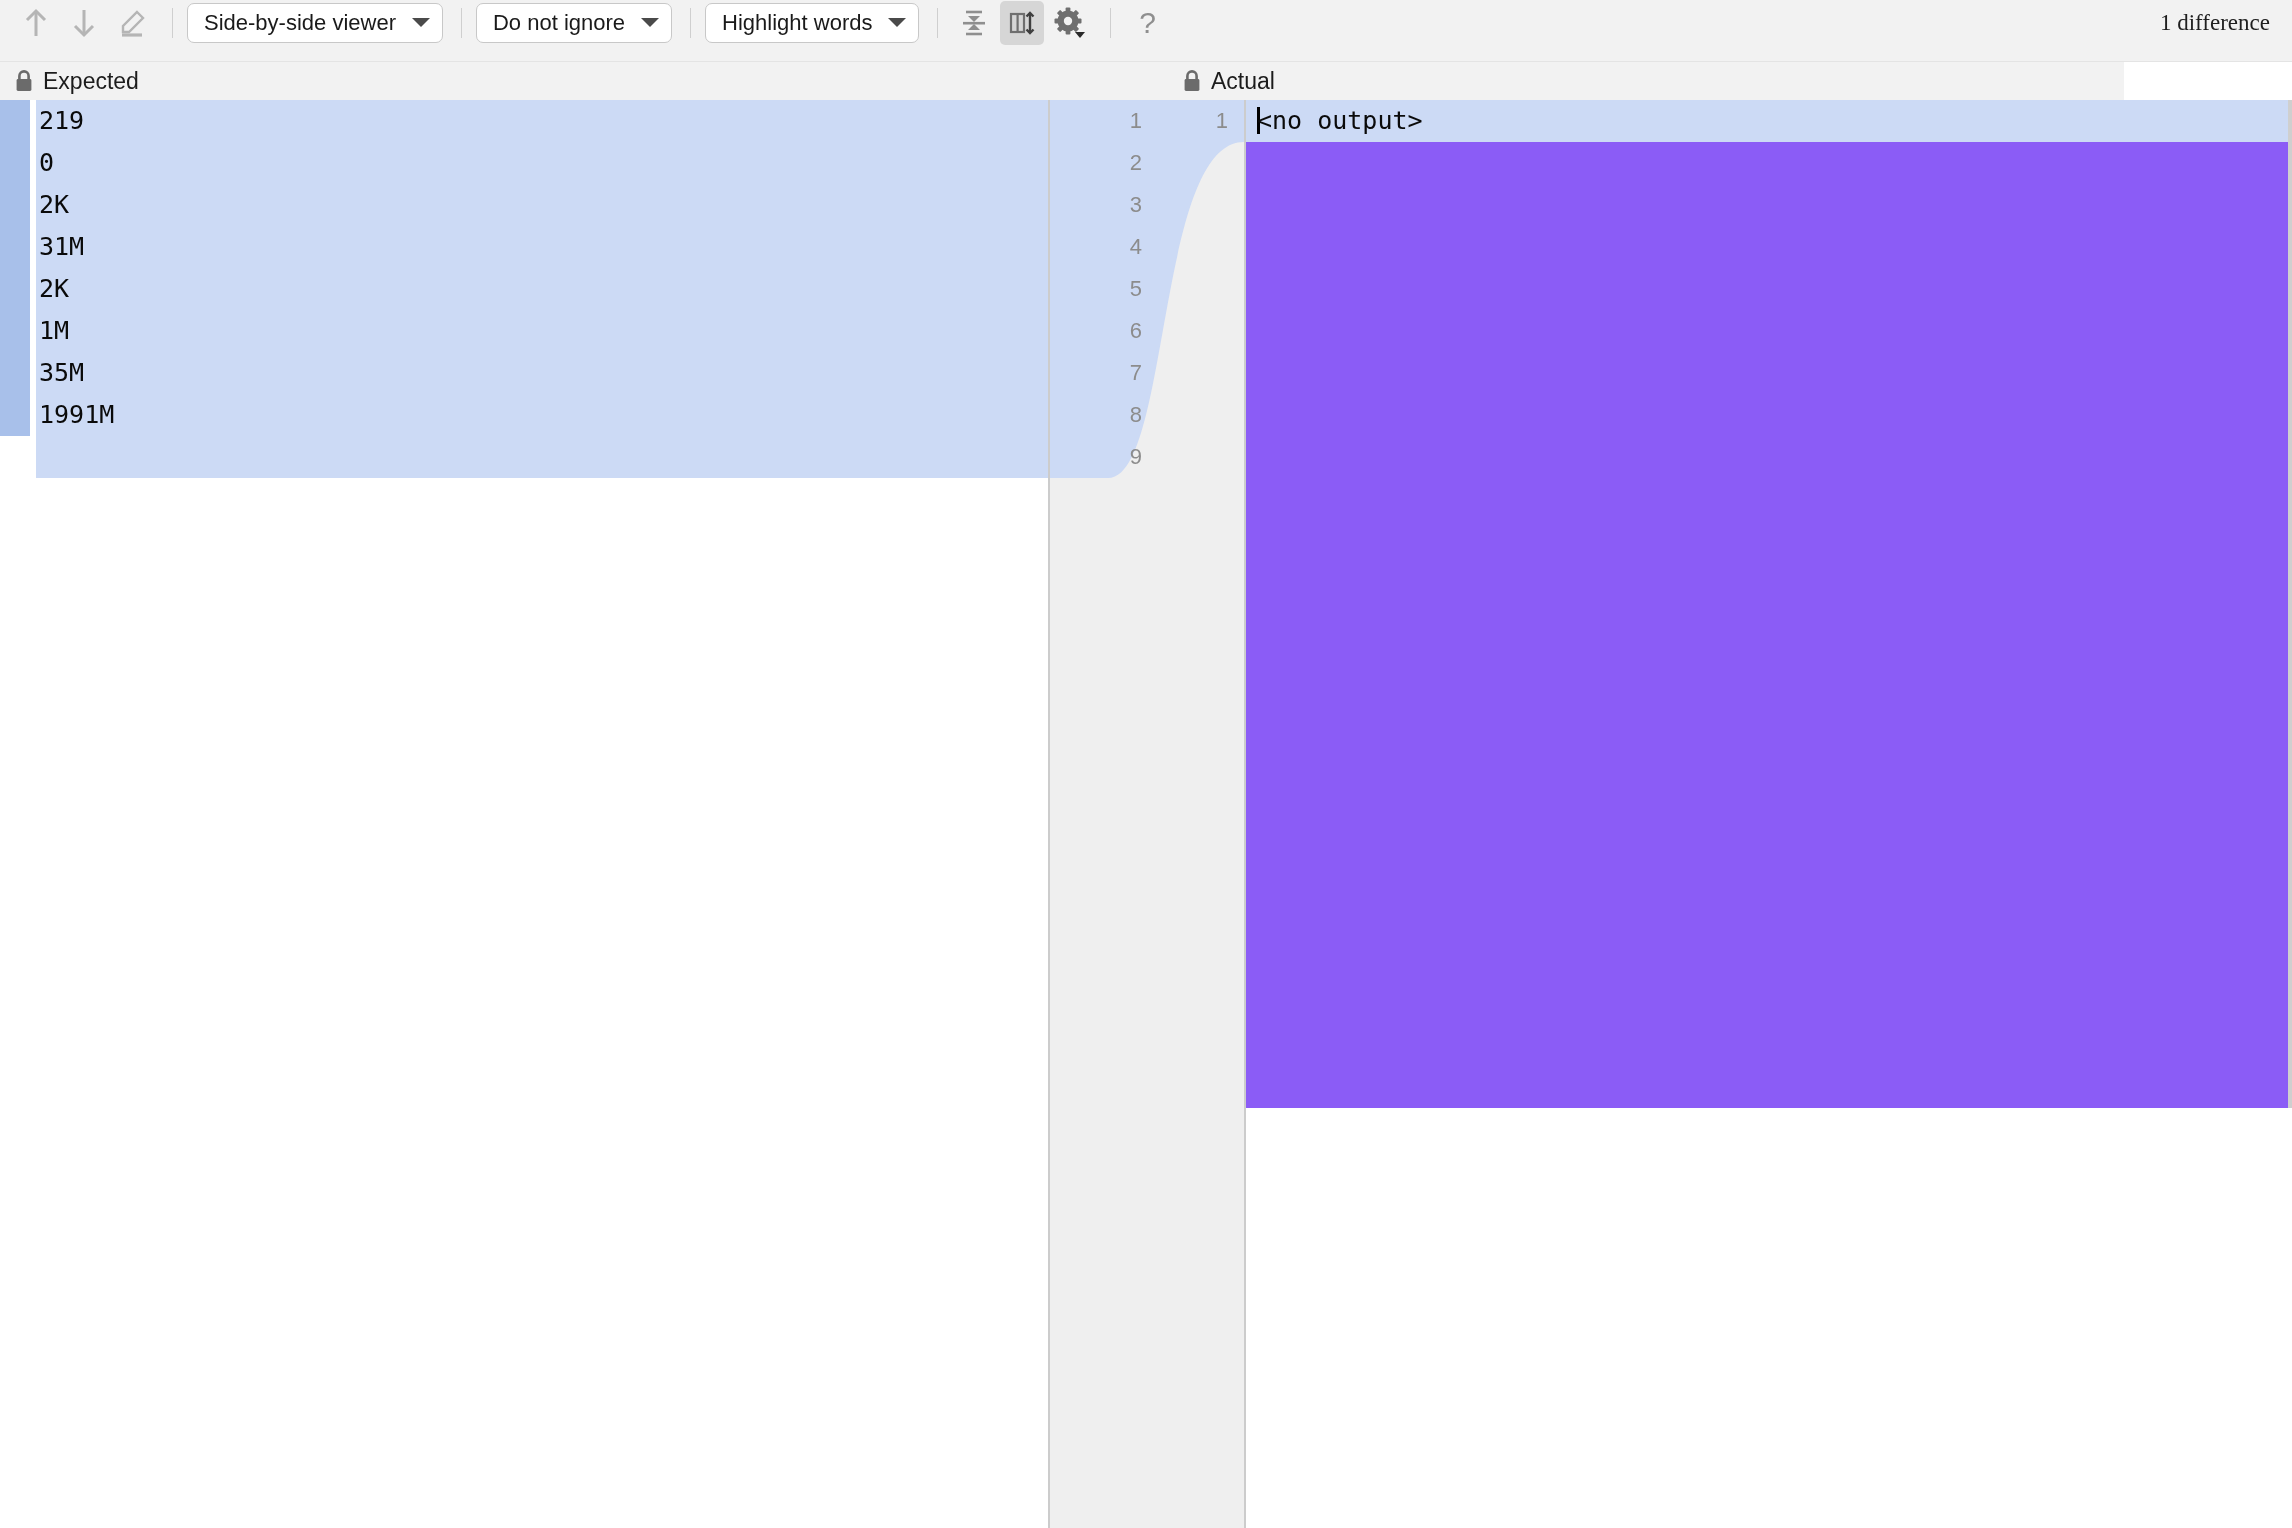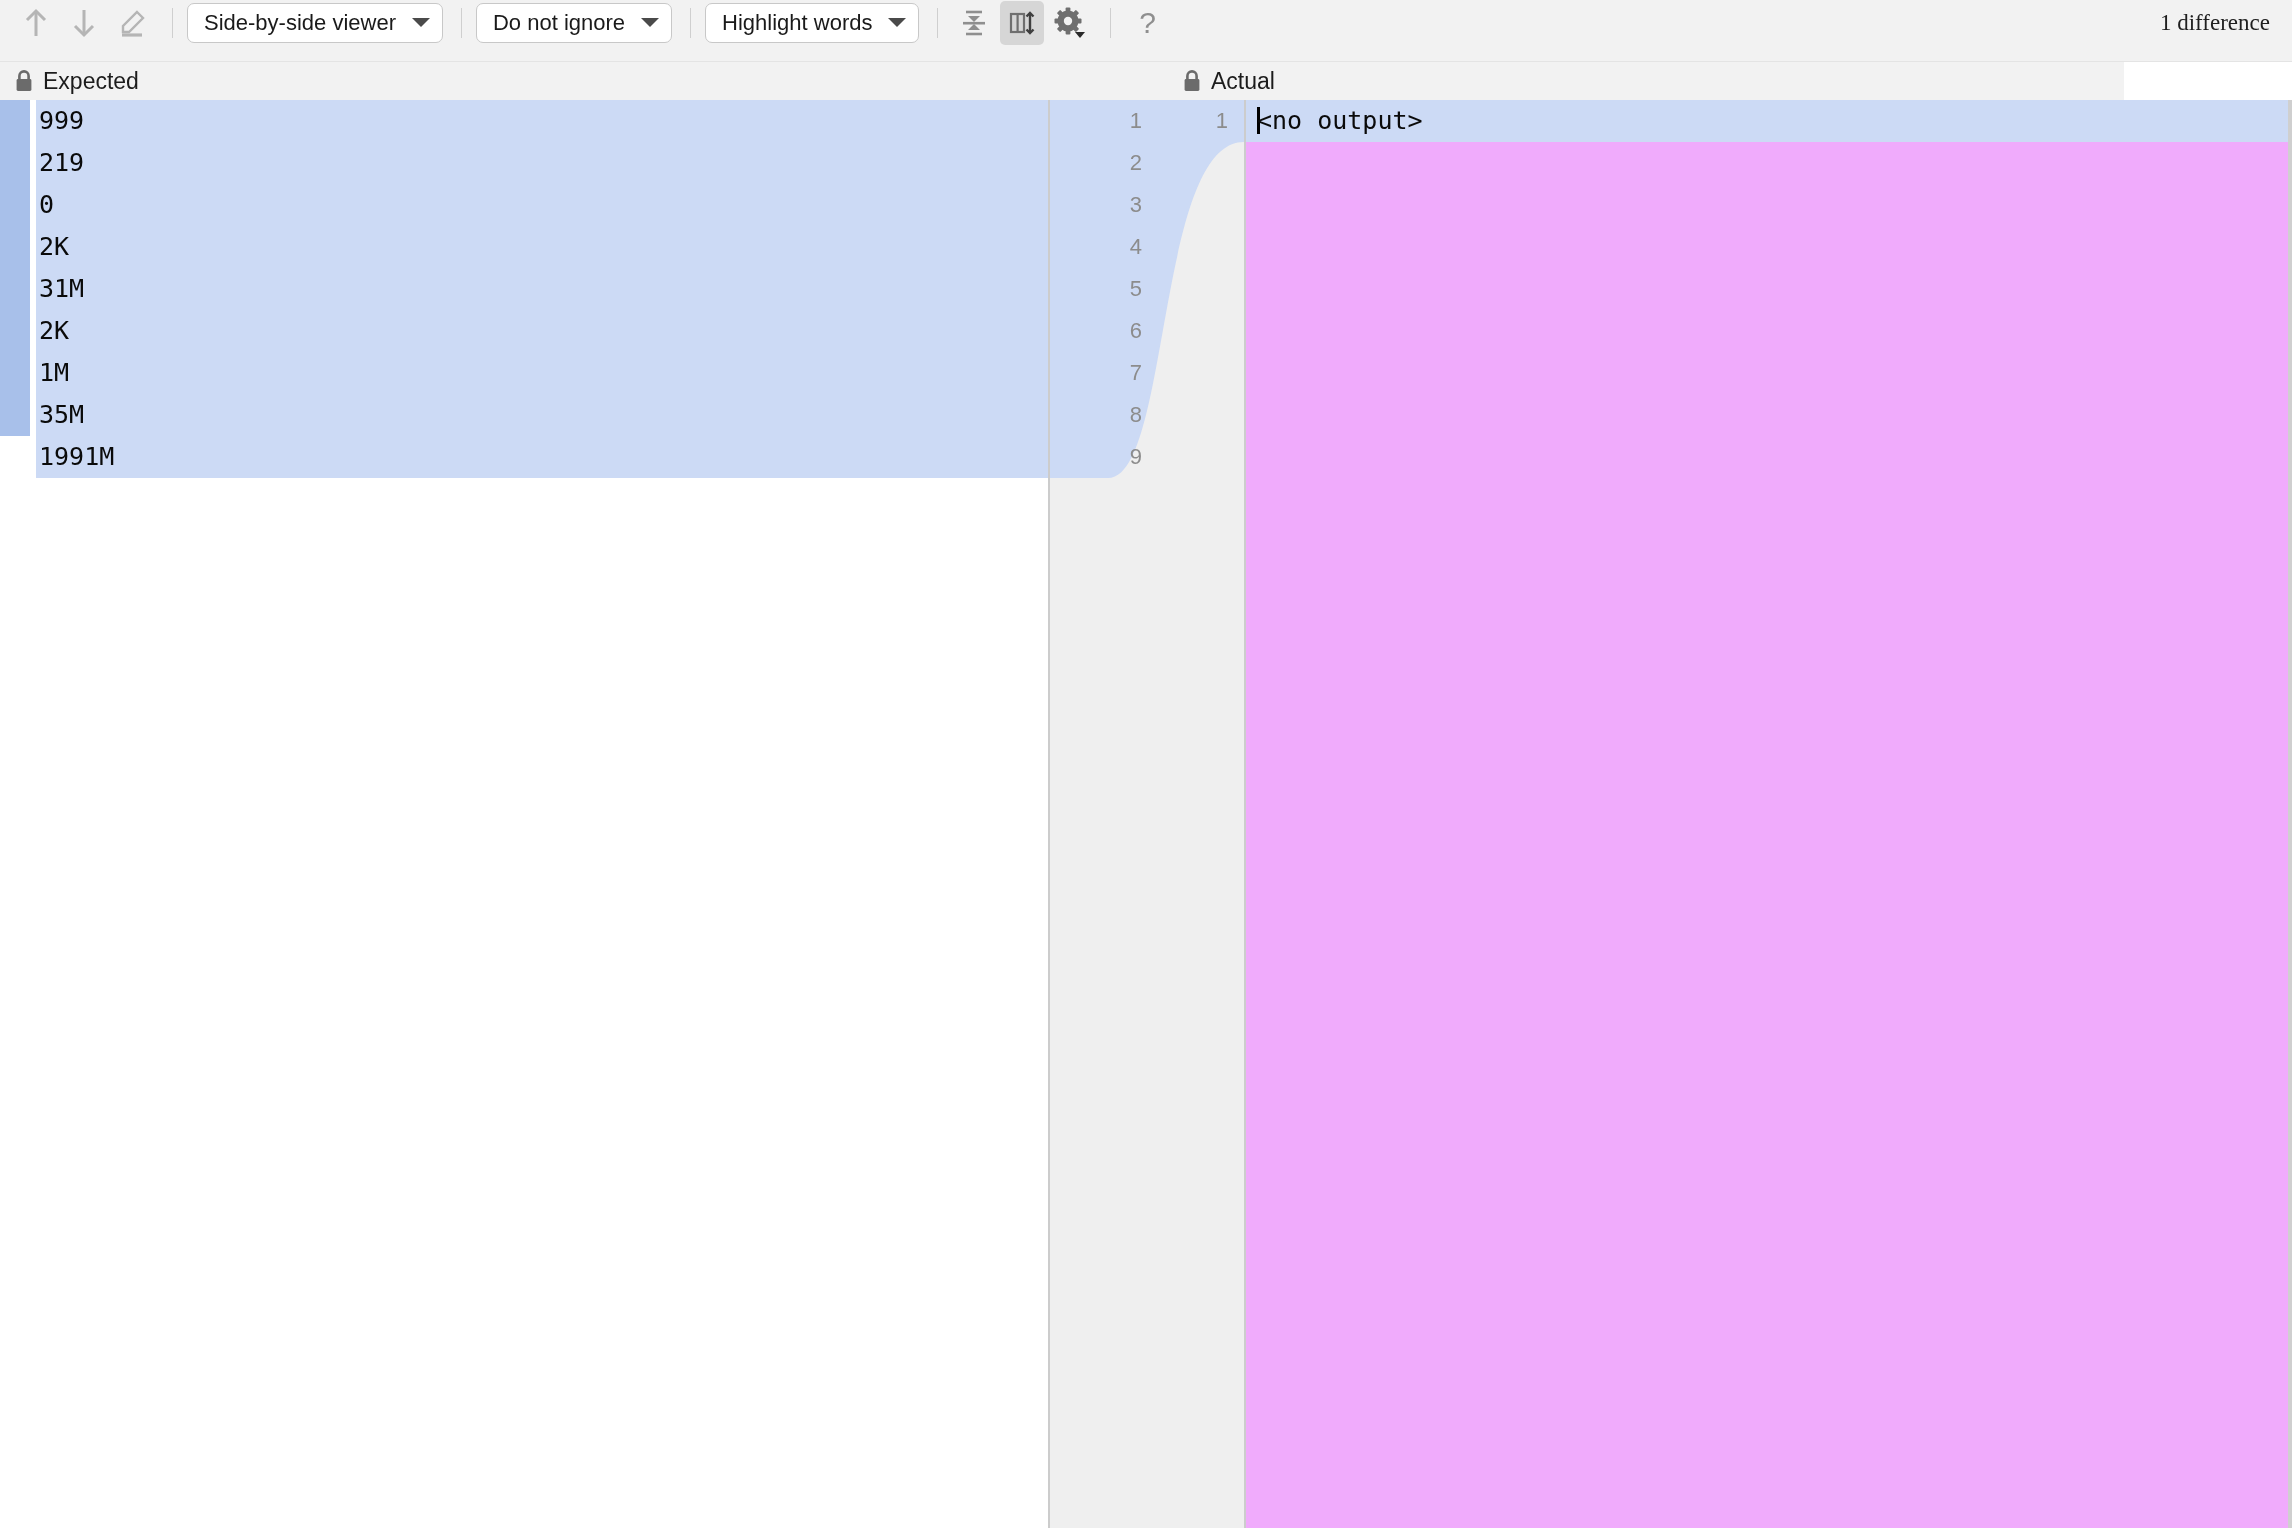--- a/index.html
+++ b/index.html
@@ -149,22 +149,22 @@
     height: 42px;
     line-height: 42px;
     font-size: 22px;
     color: #8c8c8c;
     font-family: "Liberation Sans", sans-serif;
   }
 
   
   #actual-pane {
     position: absolute; left: 1246px; top: 0;
-    width: 1046px; height: 1428px;
-    background: #f0abfc;
+    width: 1046px; height: 1008px;
+    background: #8b5cf6;
     overflow: hidden;
   }
   #actual-highlight {
     position: absolute; left: 0; top: 0;
     width: 1046px; height: 42px;
     background: #ccdaf5;
   }
   #actual-lines {
     position: absolute; left: 8px; top: 0; right: 0;
   }
@@ -291,21 +291,20 @@
     <span class="pane-title-text">Actual</span>
   </div>
 </div>
 
 <div id="editor-area">
 
   <div id="expected-pane">
     <div id="expected-gutter-stripe" style="height: 336px;"></div>
     <div id="expected-highlight" style="height: 378px;"></div>
     <div id="expected-lines">
-        <div class="code-line">999</div>
         <div class="code-line">219</div>
         <div class="code-line">0</div>
         <div class="code-line">2K</div>
         <div class="code-line">31M</div>
         <div class="code-line">2K</div>
         <div class="code-line">1M</div>
         <div class="code-line">35M</div>
         <div class="code-line">1991M</div>
       </div>
   </div>

